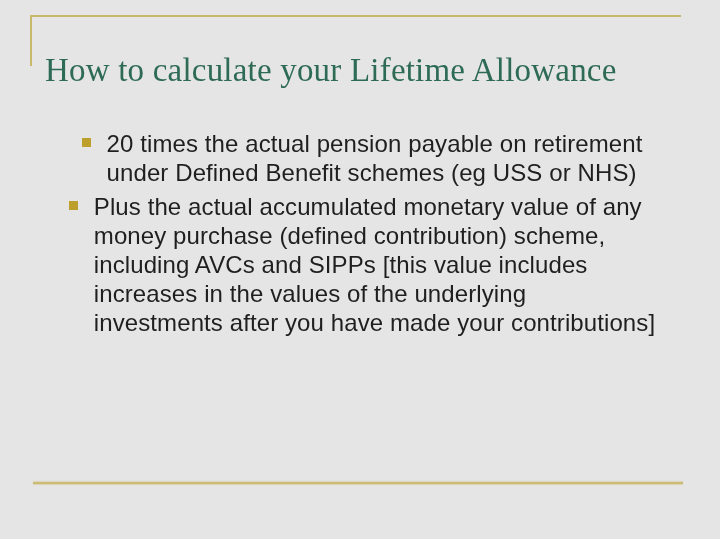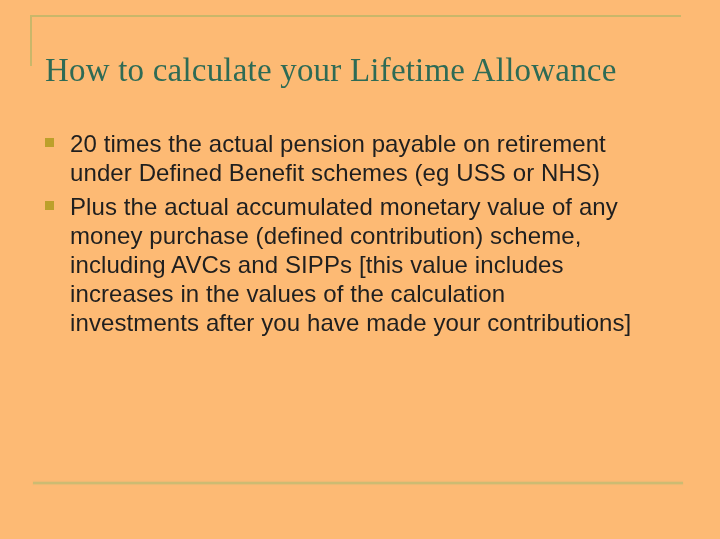--- a/index.html
+++ b/index.html
@@ -4,21 +4,21 @@
 <style>
   html, body {
     margin: 0;
     padding: 0;
     background: #ffffff;
   }
   .slide {
     position: relative;
     width: 720px;
     height: 539px;
-    background: #fdba74;
+    background: #e5e5e5;
     overflow: hidden;
     font-family: "Liberation Sans", sans-serif;
   }
   .rule {
     position: absolute;
     background: #c9b76a;
   }
   .rule-top {
     left: 30px;
     top: 15px;
@@ -55,20 +55,21 @@
   .bullet-list {
     position: absolute;
     left: 45px;
     top: 129px;
     width: 634px;
   }
   .bullet-item {
     display: flex;
     align-items: flex-start;
     margin-bottom: 5px;
+    justify-content: center;
   }
   .bullet-marker {
     flex: none;
     width: 9px;
     height: 9px;
     margin-top: 9px;
     margin-right: 16px;
     background: #bca02b;
   }
   .bullet-text {
@@ -96,21 +97,21 @@
       <span class="bullet-text">20 times the actual pension payable on retirement
 under Defined Benefit schemes (eg USS or NHS)</span>
     </div>
 
 
     <div class="bullet-item">
       <span class="bullet-marker"></span>
       <span class="bullet-text">Plus the actual accumulated monetary value of any
 money purchase (defined contribution) scheme,
 including AVCs and SIPPs [this value includes
-increases in the values of the calculation
+increases in the values of the underlying
 investments after you have made your contributions]</span>
     </div>
 
 
   </div>
 
   <div class="rule rule-bottom"></div>
 
 </div>
 

